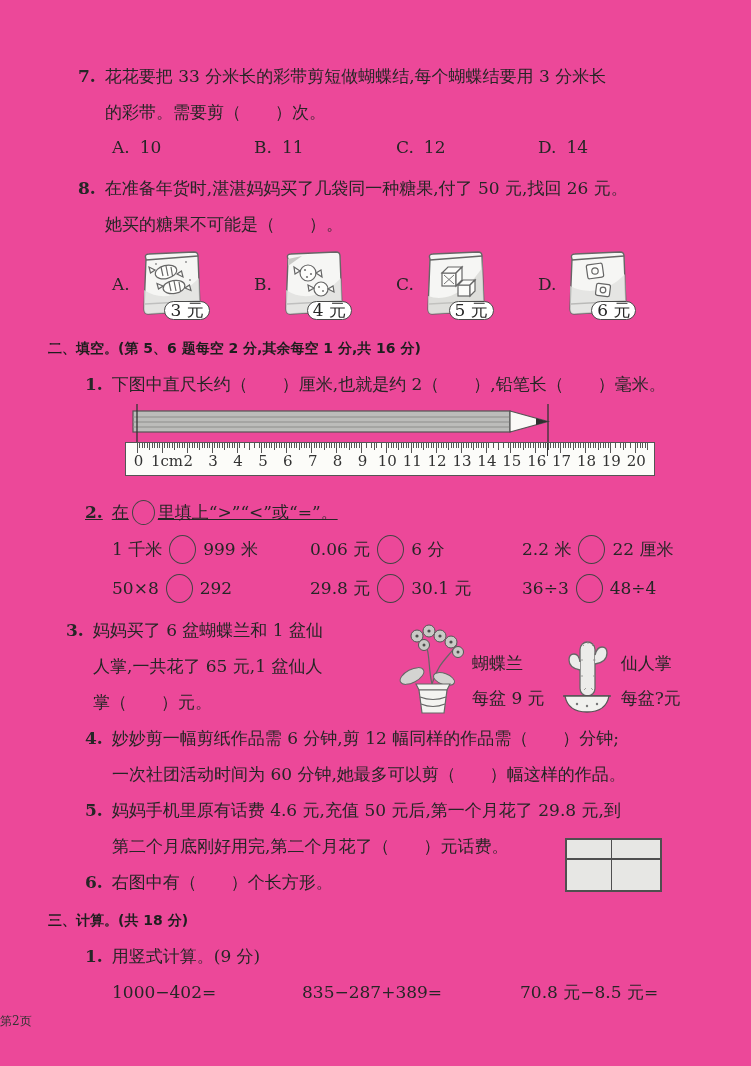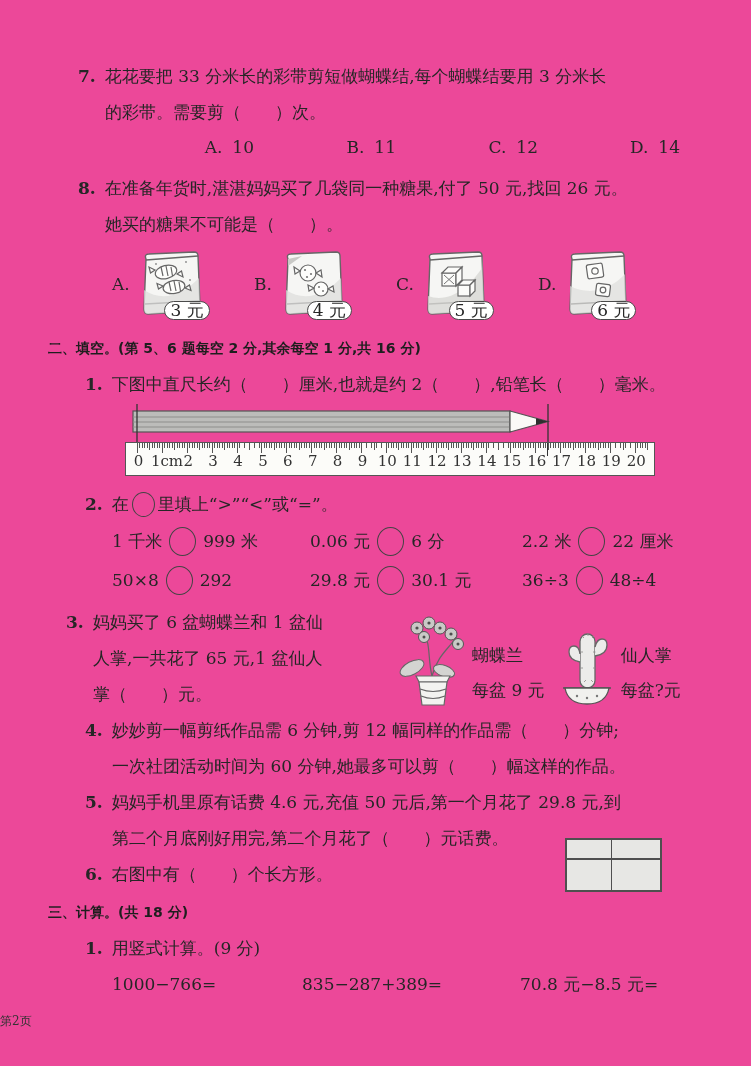--- a/index.html
+++ b/index.html
@@ -4,21 +4,21 @@
 <style>
   html,body{margin:0;padding:0;background:#e9e9e9;}
   .page{position:relative;width:751px;height:1066px;background:#ec4899;overflow:hidden;
         font-family:"DejaVu Serif","Liberation Serif",serif;color:#262626;font-size:17px;}
   .qblock{margin:0 50px 0 78px;line-height:36px;}
   .qnum{font-weight:bold;margin-right:9px;}
   .cont{padding-left:27px;}
   .sec-title{margin:0 40px 0 48px;line-height:36px;font-weight:bold;font-size:14px;
              font-family:"DejaVu Sans","Liberation Sans",sans-serif;color:#1e1e1e;}
   
-  .options{display:flex;margin-left:112px;line-height:34px;text-align:right;}
+  .options{display:flex;margin-left:112px;line-height:34px;}
   .option{width:142px;}
   .opt-label{margin-right:10px;}
   
   .bags{display:flex;margin-left:112px;margin-top:2px;height:80px;}
   .bag-option{width:142px;display:flex;align-items:center;}
   .bag-option .opt-label{margin-right:6px;}
   .bag{position:relative;width:70px;height:76px;}
   .price-tag{position:absolute;right:-4px;bottom:2px;background:#fff;border:1.5px solid #4a4a4a;
              border-radius:11px;padding:0 5px;font-size:17px;line-height:17px;white-space:nowrap;}
   
@@ -46,21 +46,21 @@
   .plant-labels{line-height:35px;margin:0 4px 4px 2px;white-space:nowrap;}
   
   .rect-grid{position:absolute;left:565px;top:838px;width:97px;height:54px;box-sizing:border-box;
              border:2px solid #4f4f4f;background:#e7e7e4;}
   .rect-grid .v{position:absolute;left:47%;top:0;bottom:0;width:1.5px;background:#4f4f4f;}
   .rect-grid .h{position:absolute;top:36%;left:0;right:0;height:1.5px;background:#4f4f4f;}
   
   .expr-row{margin-left:112px;display:grid;grid-template-columns:190px 218px 1fr;line-height:36px;}
   
   .footer{position:absolute;bottom:36px;left:0;width:100%;text-align:left;font-size:12px;color:#333;}
-  .mt2{margin-top:2px;}.mt4{margin-top:4px;}.mt6{margin-top:6px;}.mt10{margin-top:10px;}
+  .mt2{margin-top:2px;}.mt4{margin-top:4px;}.mt6{margin-top:6px;}.mt10{margin-top:18px;text-decoration:underline;}
   .first-block{margin-top:58px;}
   svg .ln{stroke:#666;stroke-width:1.3;fill:none;}
 </style>
 </head>
 <body>
 
 <div class="page">
 
   <section class="qblock first-block">
     <div><span class="qnum">7.</span><span>花花要把 33 分米长的彩带剪短做蝴蝶结,每个蝴蝶结要用 3 分米长</span></div>
@@ -341,19 +341,19 @@
   <div class="rect-grid">
     <div class="v"></div>
     <div class="h"></div>
   </div>
 
   <div class="sec-title mt2">三、计算。(共 18 分)</div>
   <section class="qblock" style="margin-left:85px;">
     <div><span class="qnum">1.</span><span>用竖式计算。(9 分)</span></div>
   </section>
   <div class="expr-row">
-      <span>1000−766=</span>
+      <span>1000−402=</span>
       <span>835−287+389=</span>
       <span>70.8 元−8.5 元=</span>
     </div>
 
   <div class="footer">第2页</div>
 </div>
 
 </body></html>

